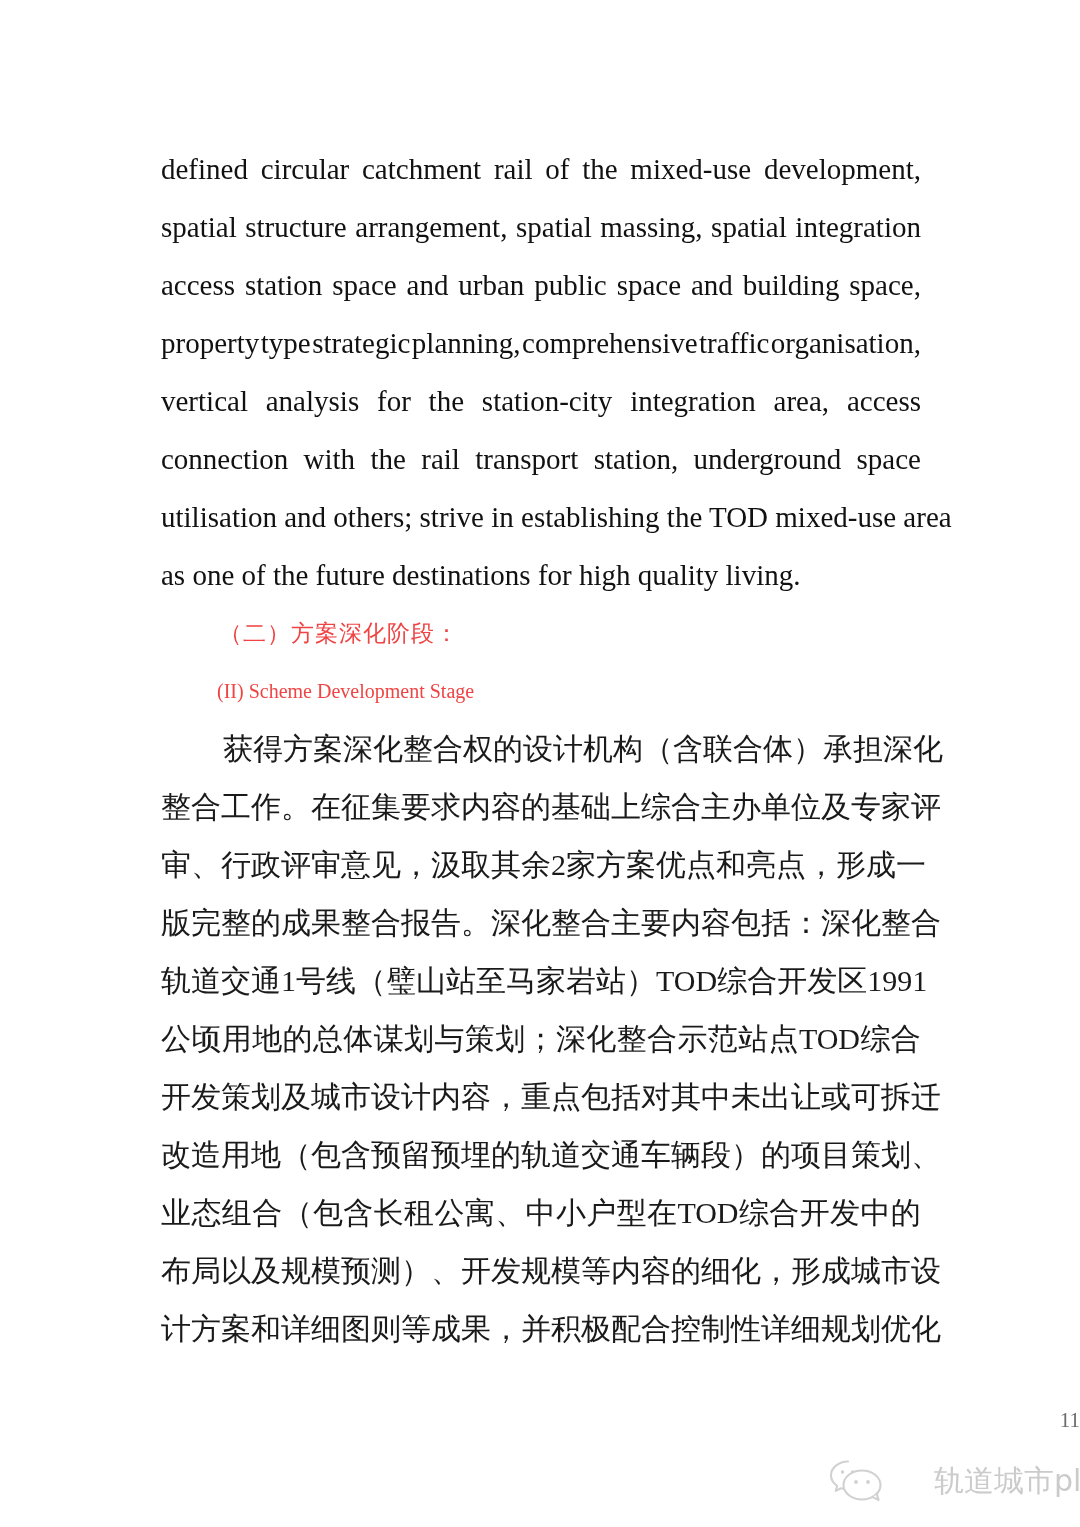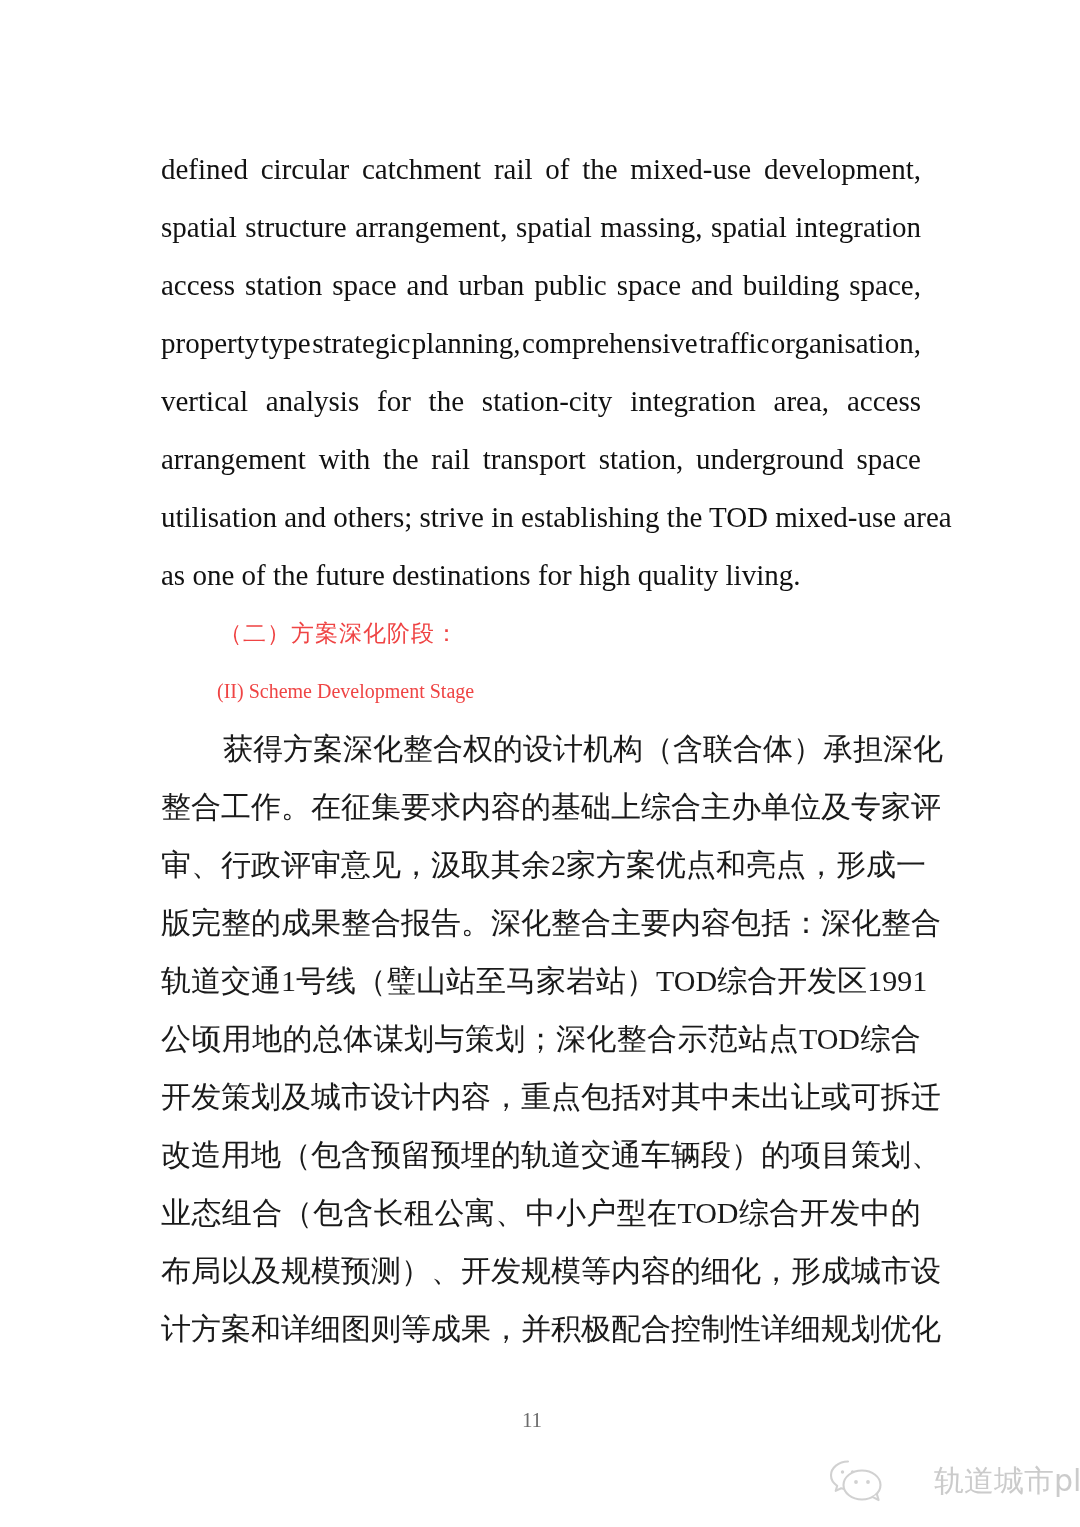--- a/index.html
+++ b/index.html
@@ -94,23 +94,23 @@
   .cn-line-indent { padding-left: 62px; width: 698px; }
 
   .latin {
     font-family: "Liberation Serif", "DejaVu Serif", serif;
   }
 
   
   .page-number {
     position: absolute;
     left: 0;
-    right: 16px;
+    right: 0;
     top: 1408px;
-    text-align: center;
+    text-align: right;
     font-family: "Liberation Serif", "DejaVu Serif", serif;
     font-size: 21px;
     color: #6b6b6b;
   }
 
   
   .watermark {
     position: absolute;
     left: 828px;
     top: 1458px;
@@ -188,21 +188,21 @@
           <span>vertical</span>
           <span>analysis</span>
           <span>for</span>
           <span>the</span>
           <span>station-city</span>
           <span>integration</span>
           <span>area,</span>
           <span>access</span>
         </div>
         <div class="line line-just">
-          <span>arrangement</span>
+          <span>connection</span>
           <span>with</span>
           <span>the</span>
           <span>rail</span>
           <span>transport</span>
           <span>station,</span>
           <span>underground</span>
           <span>space</span>
         </div>
         <div class="line line-tight">utilisation and others; strive in establishing the TOD mixed-use area</div>
         <div class="line line-tight">as one of the future destinations for high quality living.</div>

